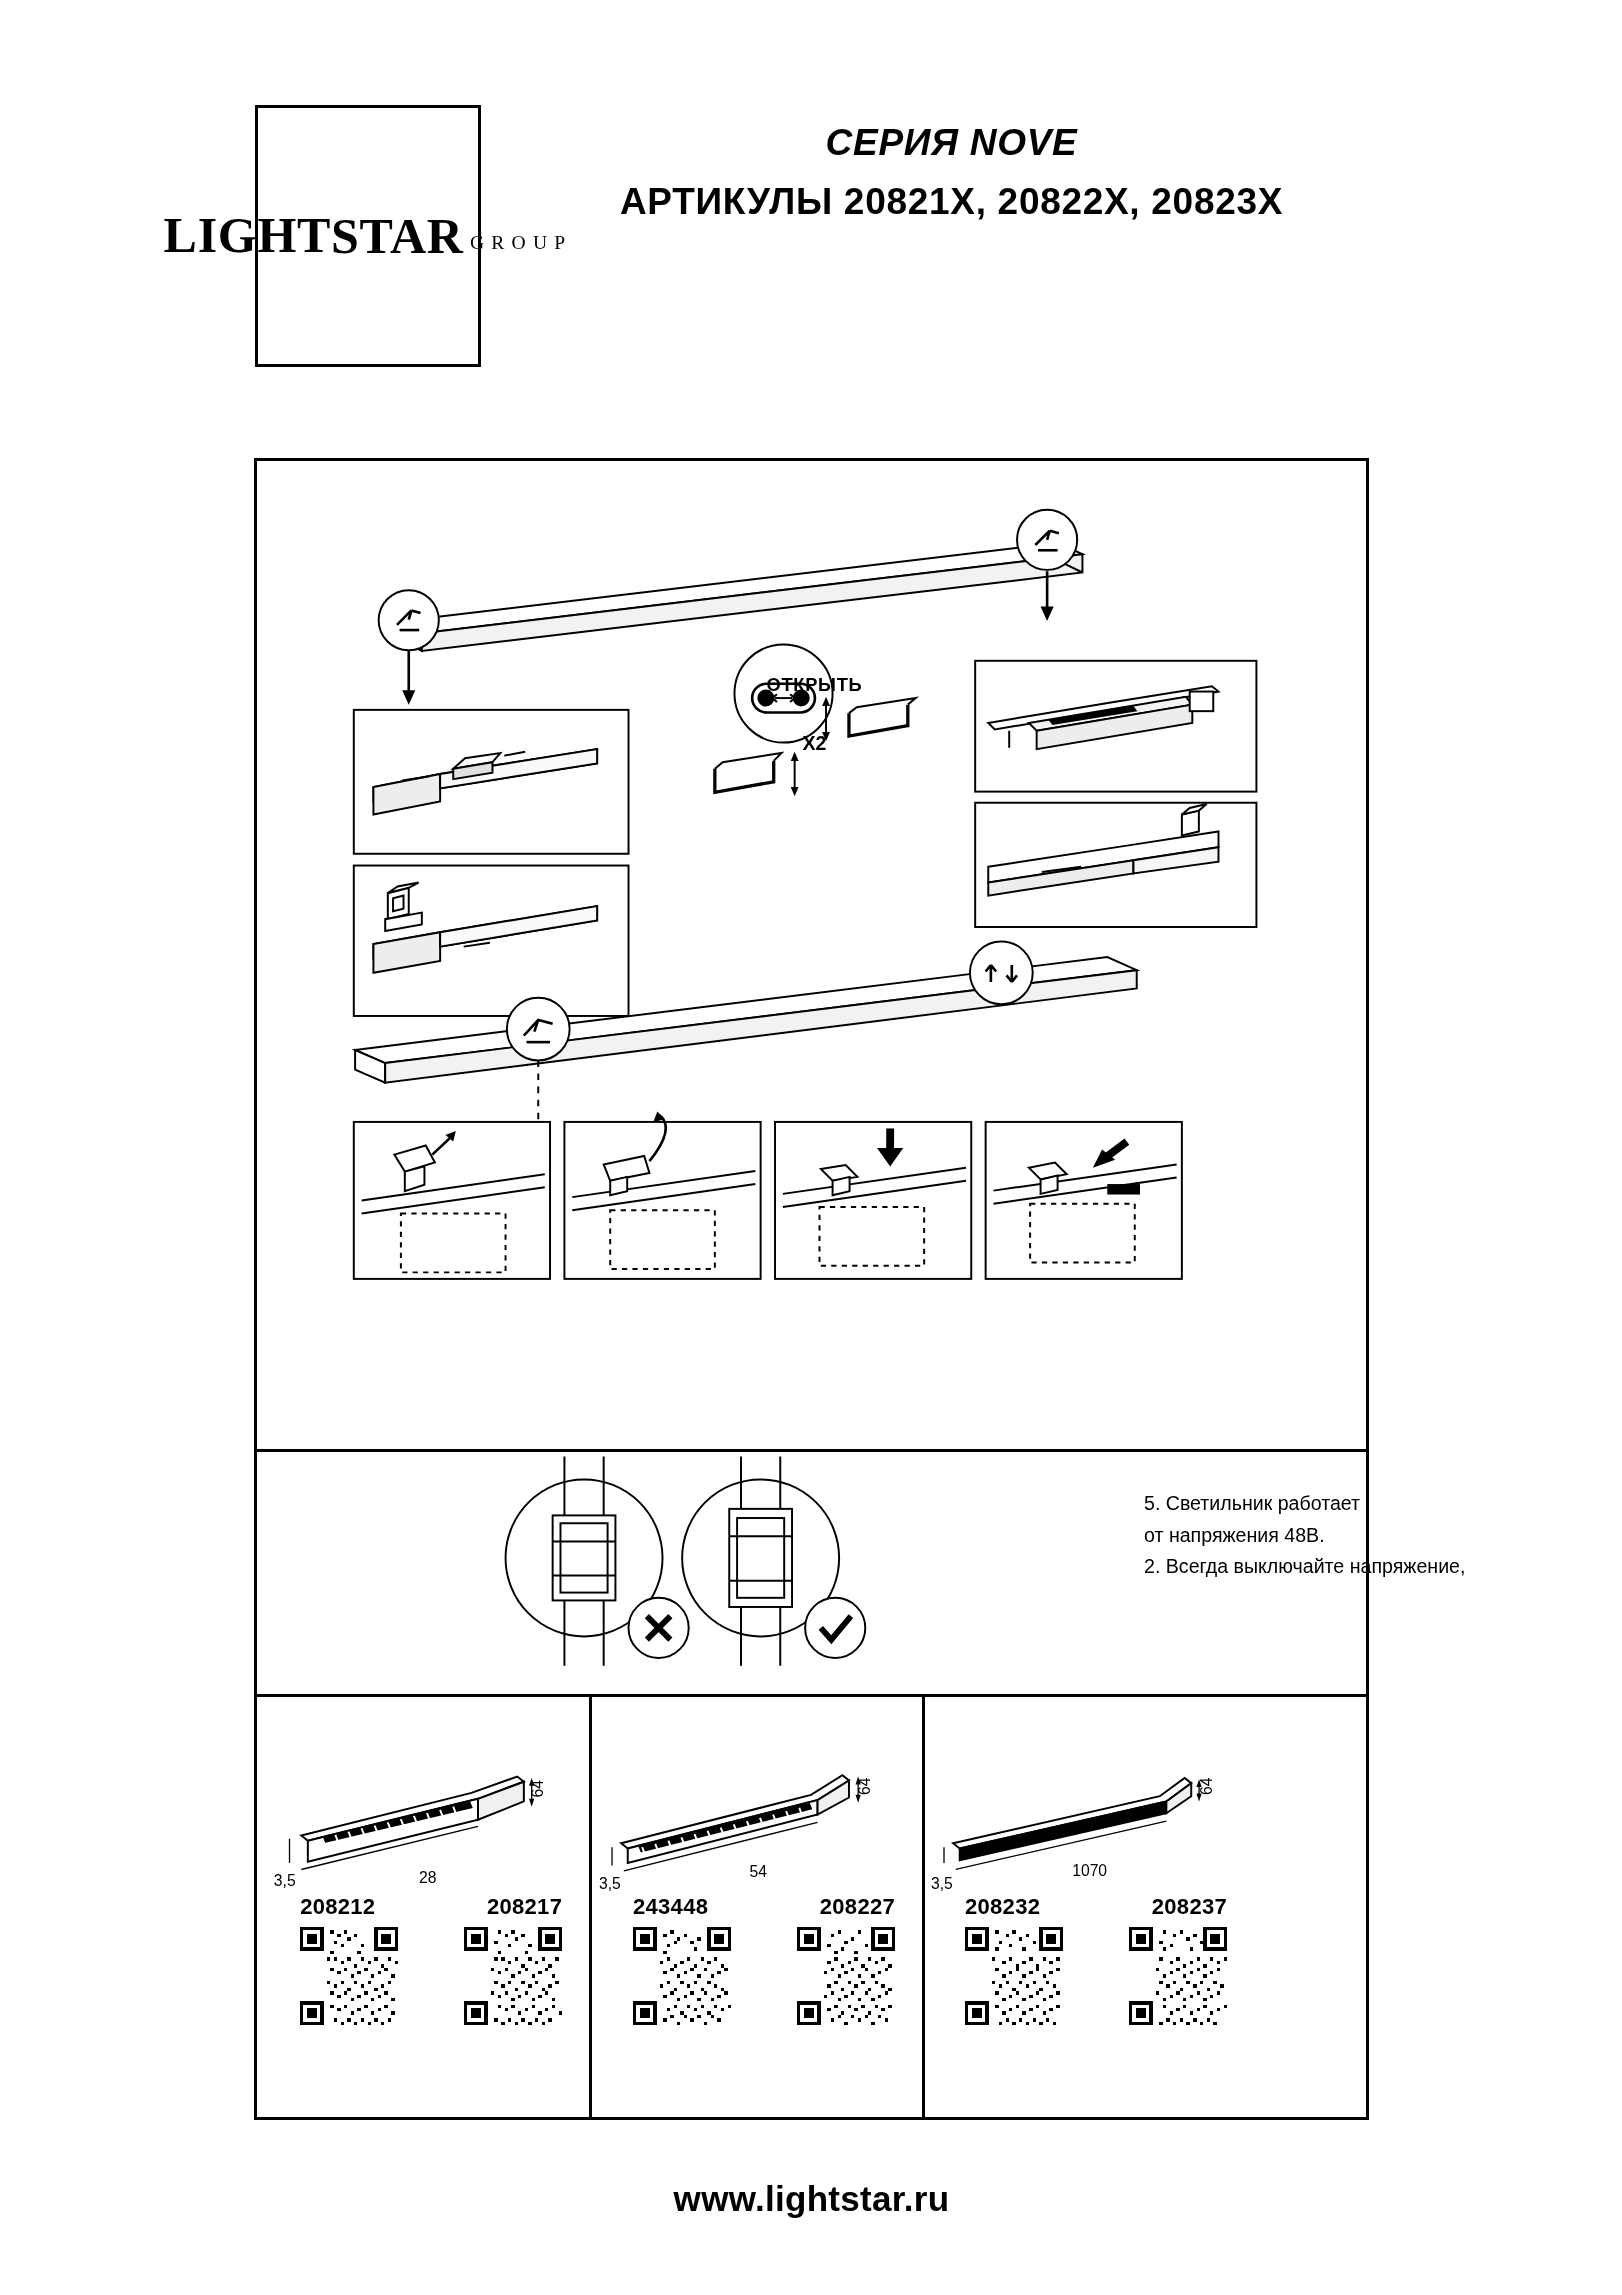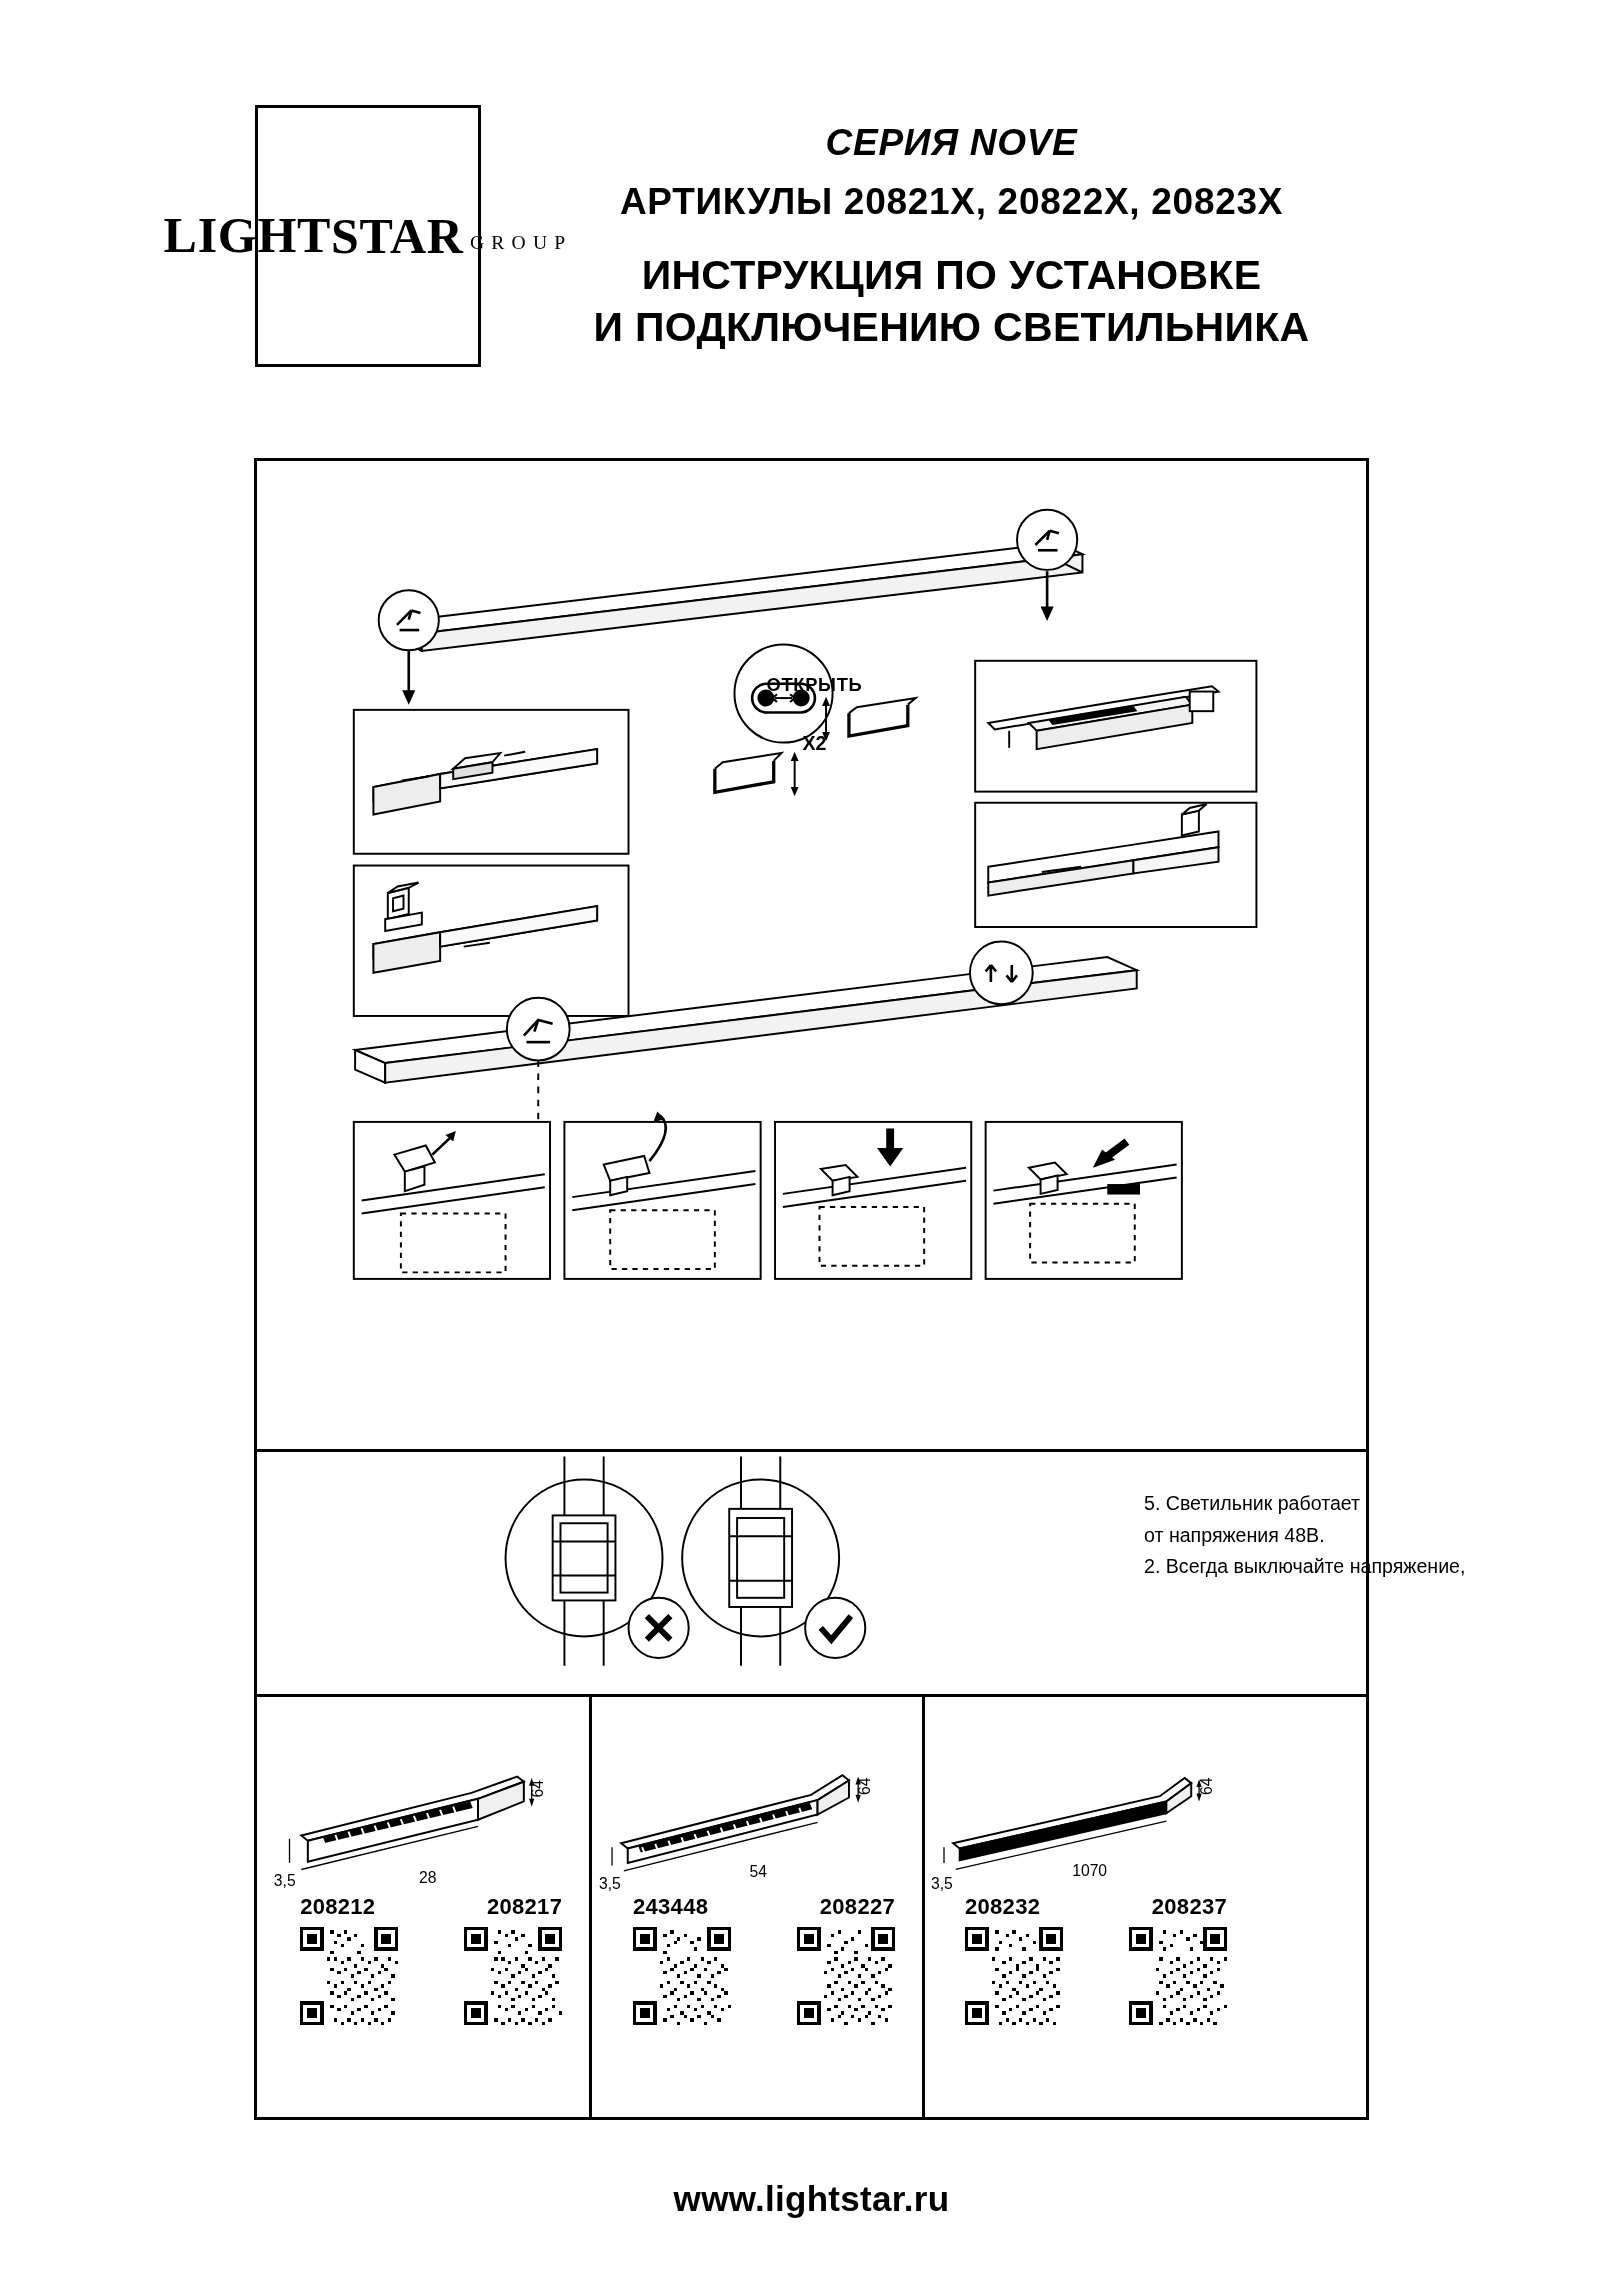--- a/index.html
+++ b/index.html
@@ -58,24 +58,20 @@
           <i style="background:#0a9e4a"></i>
             <i style="background:#fff"></i>
             <i style="background:#e01b24"></i>
         </div>
       </div>
     </div>
 
     <div class="head-text">
       <div class="h-series">СЕРИЯ NOVE</div>
       <div class="h-art">АРТИКУЛЫ 20821X, 20822X, 20823X</div>
-      <div class="h-title">
-        <div>ИНСТРУКЦИЯ ПО УСТАНОВКЕ</div>
-        <div>И ПОДКЛЮЧЕНИЮ СВЕТИЛЬНИКА</div>
-      </div>
     </div>
   </div>
 
   <div class="frame">
 
     <div class="sec-divider" style="top:988px;"></div>
     <div class="sec-divider" style="top:1233px;"></div>
 
     <div class="vdiv" style="left:332px;top:1233px;height:425px;"></div>
     <div class="vdiv" style="left:665px;top:1233px;height:425px;"></div>

